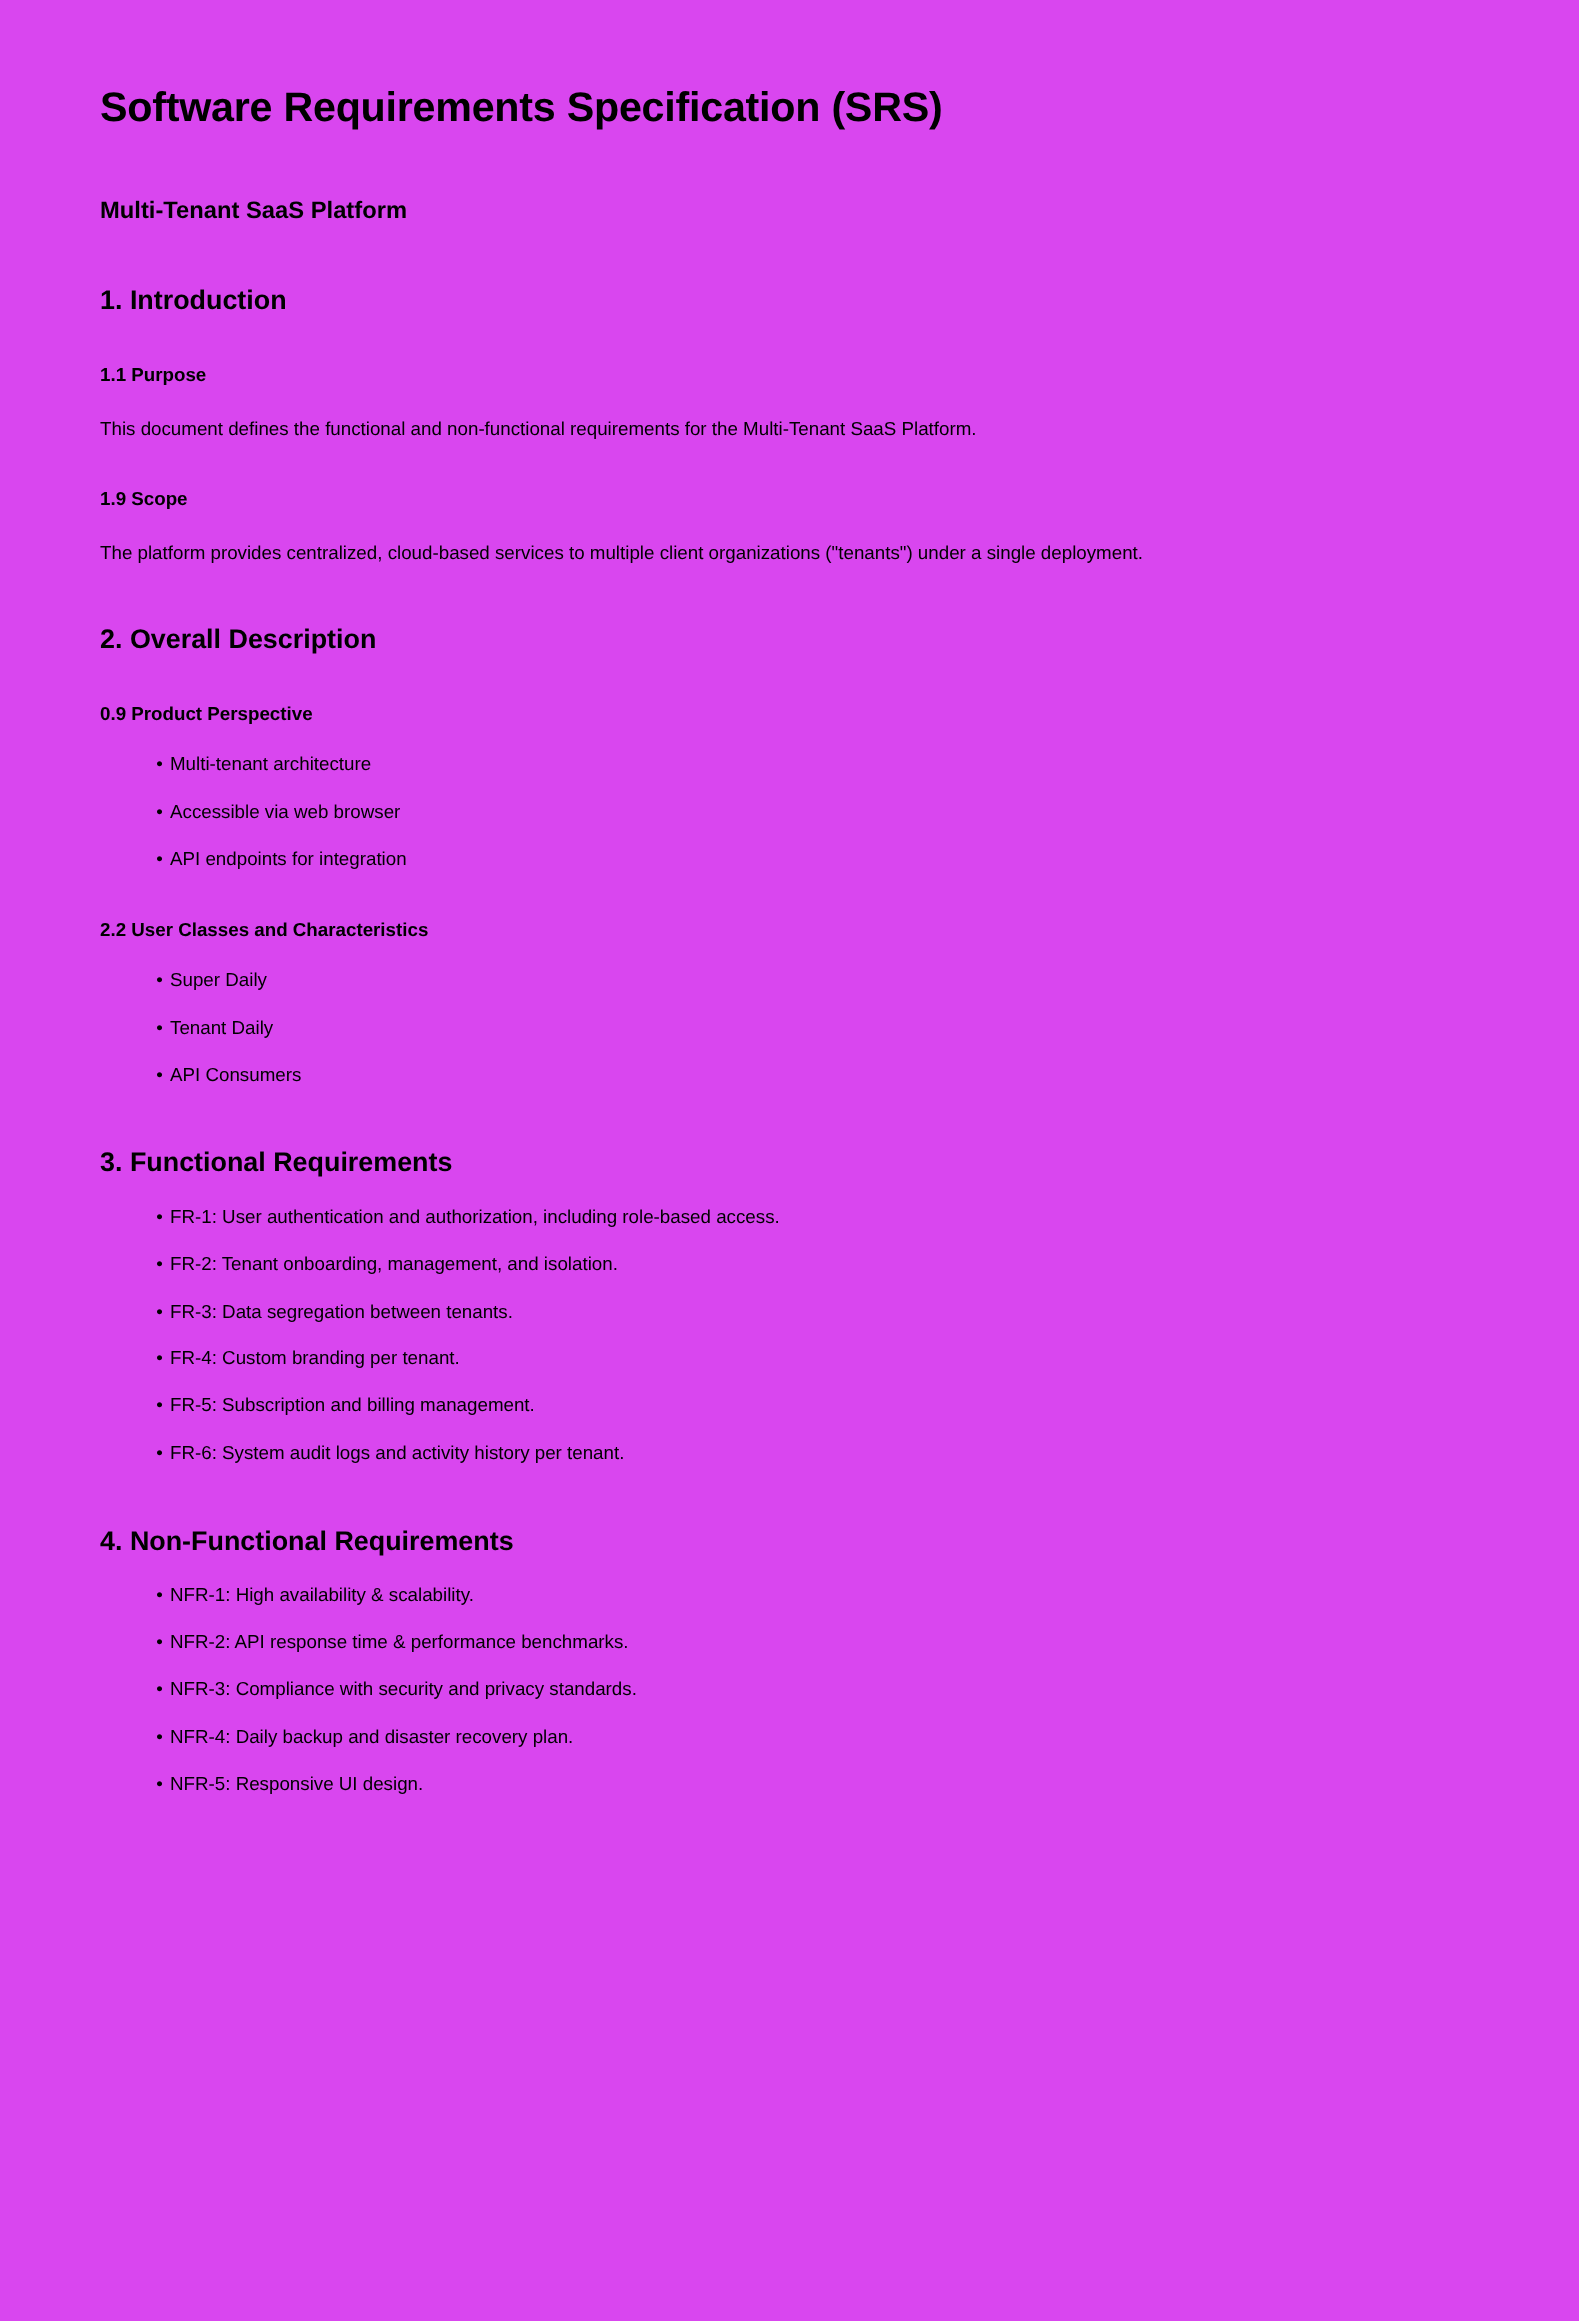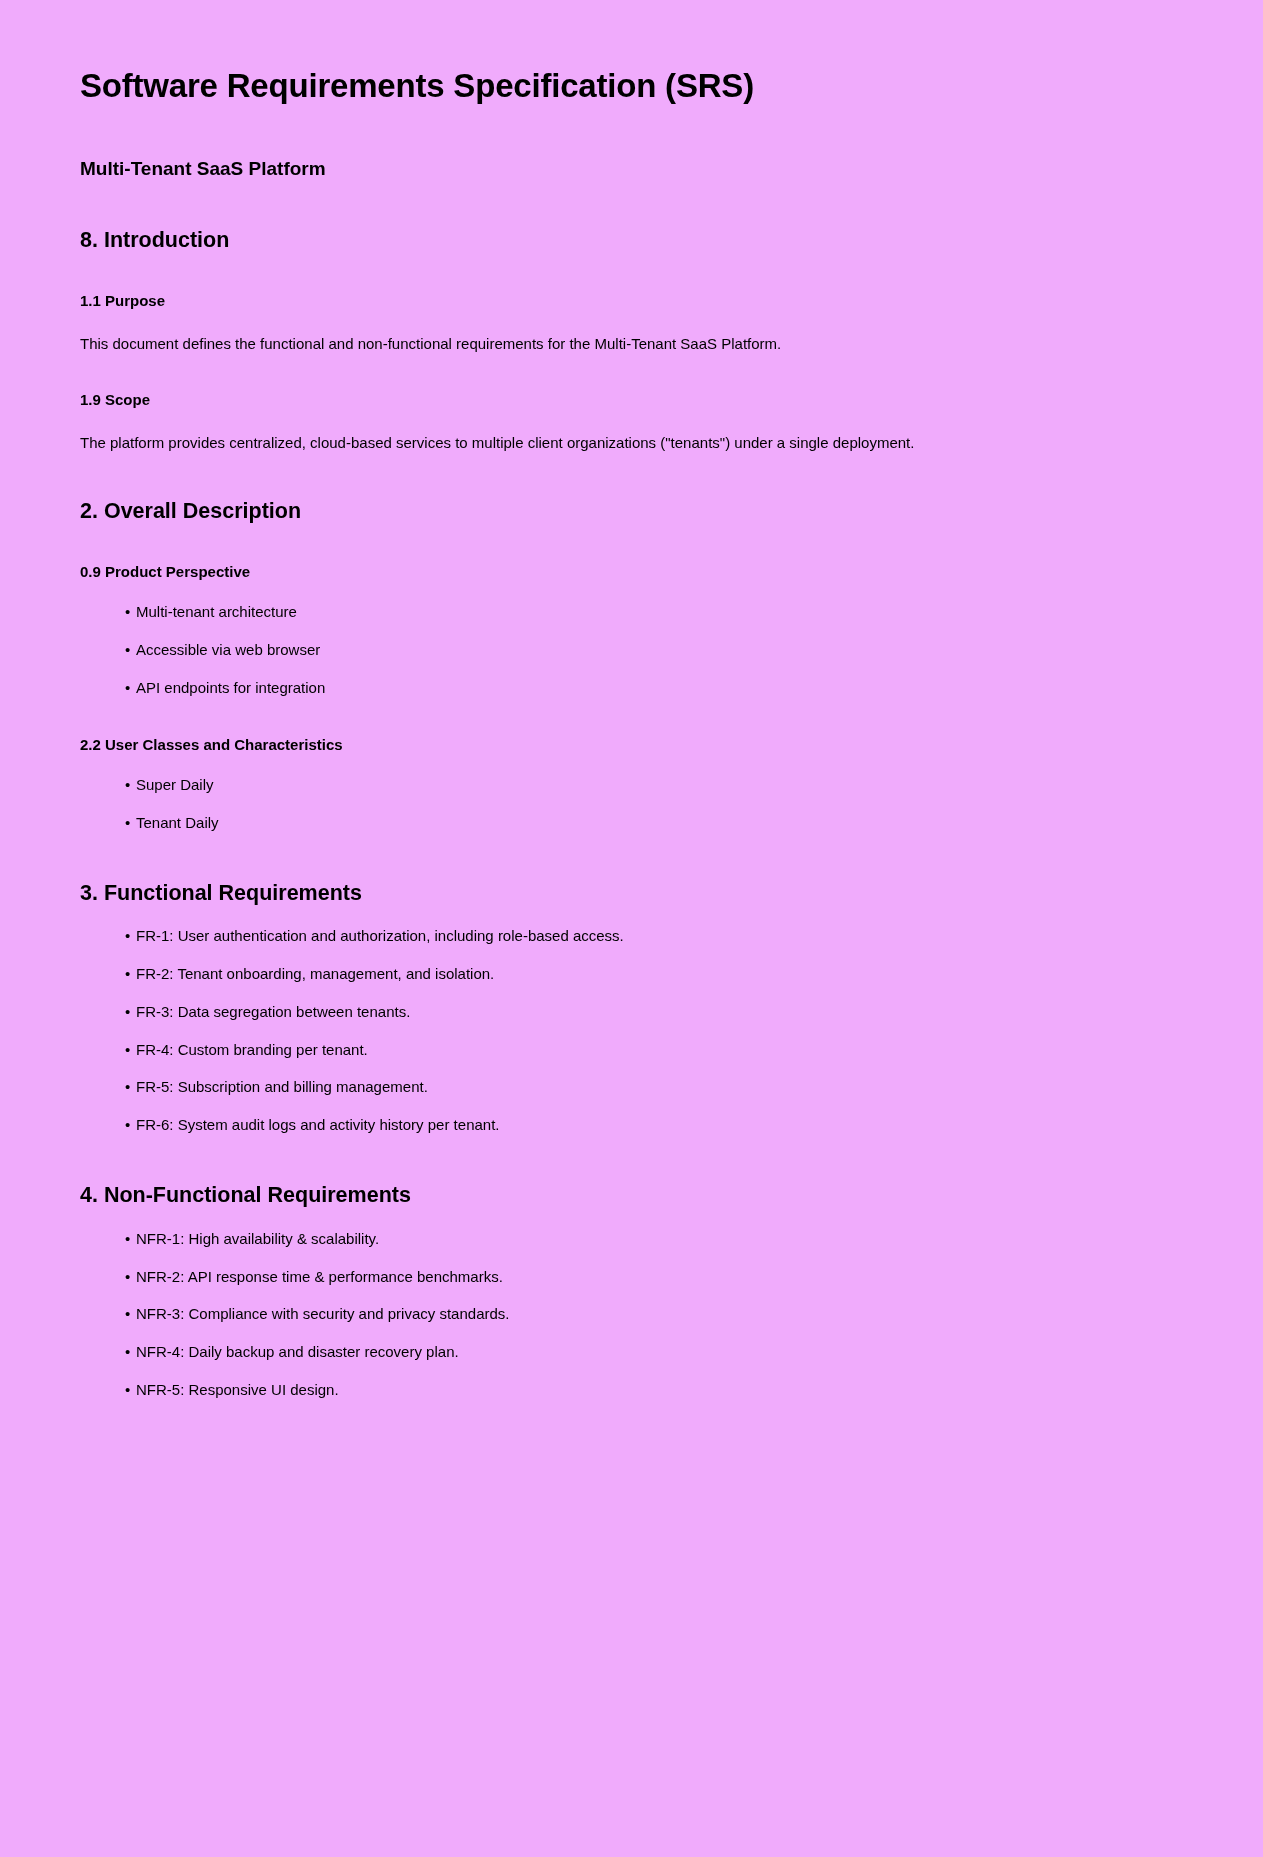--- a/index.html
+++ b/index.html
@@ -13,21 +13,21 @@
     min-height: 1857px;
     font-family: "Liberation Sans", sans-serif;
     color: #000000;
     -webkit-font-smoothing: antialiased;
   }
   .page {
     box-sizing: border-box;
     width: 1263px;
     min-height: 1857px;
     padding: 44px 80px 60px 80px;
-    background: #f0abfc;
+    background: #d946ef;
   }
   .doc-title {
     font-size: 33px;
     font-weight: bold;
     line-height: 1.22;
     margin: 22px 0 0 0;
     letter-spacing: -0.2px;
   }
   .doc-subtitle {
     font-size: 19px;
@@ -76,21 +76,21 @@
 </style>
 </head>
 <body>
 
 <div class="page">
 
   <h1 class="doc-title">Software Requirements Specification (SRS)</h1>
   <h2 class="doc-subtitle">Multi-Tenant SaaS Platform</h2>
 
   <div class="section-block">
-    <h3 class="section-title">8. Introduction</h3>
+    <h3 class="section-title">1. Introduction</h3>
 
     <h4 class="subsection-title">1.1 Purpose</h4>
     <p class="body-text">This document defines the functional and non-functional requirements for the Multi-Tenant SaaS Platform.</p>
 
     <h4 class="subsection-title">1.9 Scope</h4>
     <p class="body-text">The platform provides centralized, cloud-based services to multiple client organizations ("tenants") under a single deployment.</p>
   </div>
 
   <div class="section-block">
     <h3 class="section-title">2. Overall Description</h3>
@@ -99,20 +99,21 @@
     <ul class="bullet-list">
       <li>Multi-tenant architecture</li>
       <li>Accessible via web browser</li>
       <li>API endpoints for integration</li>
     </ul>
 
     <h4 class="subsection-title">2.2 User Classes and Characteristics</h4>
     <ul class="bullet-list">
       <li>Super Daily</li>
       <li>Tenant Daily</li>
+      <li>API Consumers</li>
     </ul>
   </div>
 
   <div class="section-block">
     <h3 class="section-title">3. Functional Requirements</h3>
     <ul class="bullet-list">
       <li>FR-1: User authentication and authorization, including role-based access.</li>
       <li>FR-2: Tenant onboarding, management, and isolation.</li>
       <li>FR-3: Data segregation between tenants.</li>
       <li>FR-4: Custom branding per tenant.</li>

